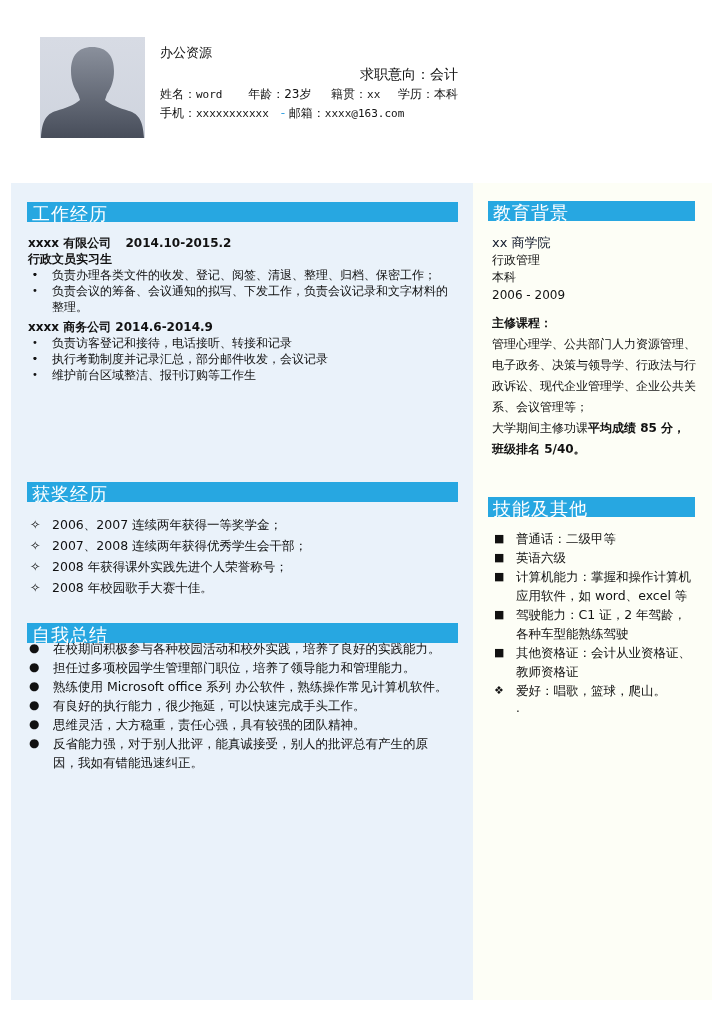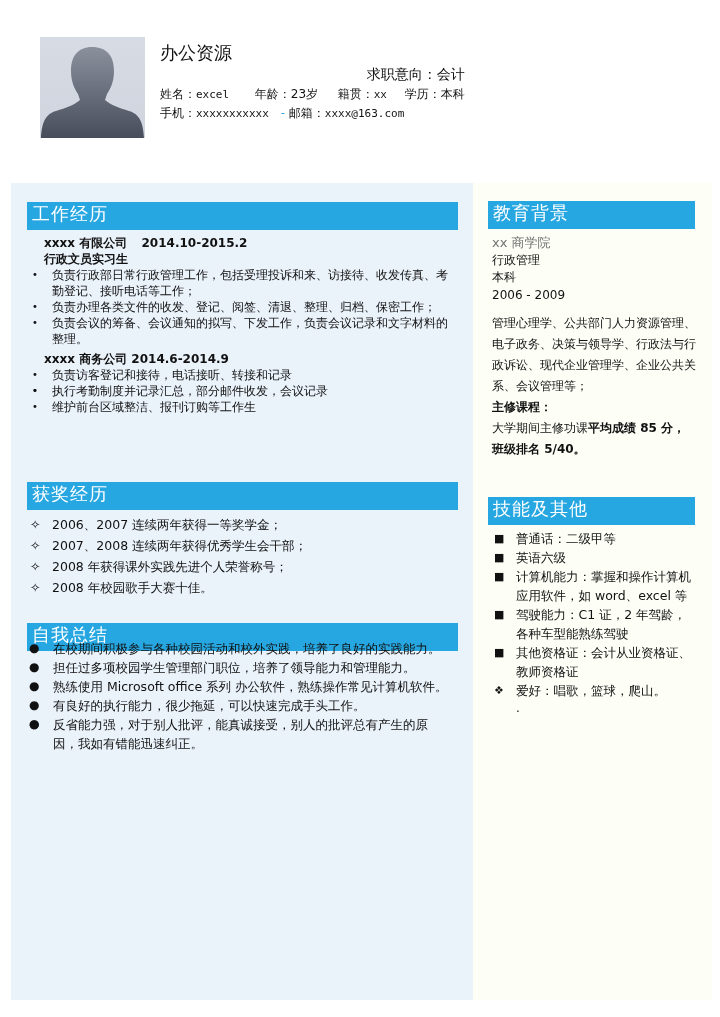--- a/index.html
+++ b/index.html
@@ -9,59 +9,59 @@
     font-family: "DejaVu Sans", "Liberation Sans", sans-serif;
     color: #111;
   }
   .photo {
     position: absolute; left: 40px; top: 37px; width: 105px; height: 101px;
     background: linear-gradient(#d7dbe4, #cfd4de);
     overflow: hidden;
   }
   .photo svg { display: block; }
   .head-info { position: absolute; left: 160px; top: 43px; font-size: 13px; }
-  .head-info .name { font-size: 18px; line-height: 20px; }
+  .head-info .name { font-size: 13px; line-height: 20px; }
   .head-info .intent { font-size: 14px; line-height: 22px; text-align: right; }
   .head-info .row { font-size: 12px; line-height: 18px; white-space: nowrap; }
   .head-info .row span { margin-right: 0; }
   .mono { font-family: "DejaVu Sans Mono", monospace; font-size: 11px; }
   .dash { color: #3aa3e3; margin: 0 8px; }
 
   .left-panel {
     position: absolute; left: 11px; top: 183px; width: 462px; height: 817px;
     background: #eaf2fa;
   }
   .right-panel {
     position: absolute; left: 473px; top: 183px; width: 239px; height: 817px;
     background: #fdfef6;
   }
   .sec-bar {
-    position: absolute; height: 28px; background: #27a7e1; color: #fff;
+    position: absolute; height: 20px; background: #27a7e1; color: #fff;
     font-size: 18px; line-height: 24px; padding-left: 5px; box-sizing: border-box;
     letter-spacing: 1px;
   }
   .lbar { left: 27px; width: 431px; }
   .rbar { left: 488px; width: 207px; }
 
   .block { position: absolute; font-size: 12px; line-height: 16px; }
-  .job-title { font-weight: bold; font-size: 12px; line-height: 16px; margin-left: 16px; }
+  .job-title { font-weight: bold; font-size: 12px; line-height: 16px; }
   ul.dots { list-style: none; margin: 0; padding: 0; }
   ul.dots li { position: relative; padding-left: 24px; line-height: 16px; }
   ul.dots li .b { position: absolute; left: 4px; top: 0; font-size: 10px; }
 
   ul.awards { list-style: none; margin: 0; padding: 0; font-size: 12.5px; }
   ul.awards li { position: relative; padding-left: 26px; line-height: 21px; }
   ul.awards li .b { position: absolute; left: 4px; top: 0; }
 
   ul.summary { list-style: none; margin: 0; padding: 0; font-size: 12.5px; }
   ul.summary li { position: relative; padding-left: 27px; line-height: 19px; }
   ul.summary li .b { position: absolute; left: 3px; top: 0; font-size: 12px; }
 
   .edu { font-size: 12px; line-height: 17.5px; }
-  .edu .school { color: #737373; font-size: 13px; }
+  .edu .school { color: #0f172a; font-size: 13px; }
   .courses { font-size: 12px; line-height: 21px; }
   .courses b { font-weight: bold; }
 
   ul.skills { list-style: none; margin: 0; padding: 0; font-size: 12.5px; }
   ul.skills li { position: relative; padding-left: 26px; line-height: 19px; }
   ul.skills li .b { position: absolute; left: 4px; top: 0; font-size: 11px; }
 </style>
 </head>
 <body>
 
@@ -74,21 +74,21 @@
       </linearGradient>
     </defs>
     <path d="M52 10c-14 0-21 9-21 24 0 10 3 17 7 23l2 6c-6 5-14 8-24 11C6 77 2 84 1 101h103c-1-17-5-24-15-27-10-3-18-6-24-11l2-6c4-6 7-13 7-23 0-15-7-24-22-24z" fill="url(#sg)"></path>
   </svg>
 </div>
 
 <div class="head-info">
   <div class="name">办公资源</div>
   <div class="intent">求职意向：会计</div>
   <div class="row">
-    <span>姓名：</span><span class="mono">excel</span>
+    <span>姓名：</span><span class="mono">word</span>
     <span style="display:inline-block;width:18px"></span>
     <span>年龄：</span><span>23岁</span>
     <span style="display:inline-block;width:12px"></span>
     <span>籍贯：</span><span class="mono">xx</span>
     <span style="display:inline-block;width:10px"></span>
     <span>学历：</span><span>本科</span>
   </div>
   <div class="row">
     <span>手机：</span><span class="mono">xxxxxxxxxxx</span>
     <span class="dash">-</span>
@@ -101,21 +101,21 @@
 
 <div class="sec-bar lbar" style="top:202px">工作经历</div>
 <div class="block" style="left:28px; top:235px; width:425px;">
   <div class="job-title">
     <span>xxxx 有限公司</span>
     <span style="display:inline-block;width:6px"></span>
     <span>2014.10-2015.2</span>
   </div>
   <div class="job-title">行政文员实习生</div>
   <ul class="dots">
-    <li><span class="b">•</span><span>负责行政部日常行政管理工作，包括受理投诉和来、访接待、收发传真、考勤登记、接听电话等工作；</span></li>
+    <li><span class="b">•</span></li>
     <li><span class="b">•</span><span>负责办理各类文件的收发、登记、阅签、清退、整理、归档、保密工作；</span></li>
     <li><span class="b">•</span><span>负责会议的筹备、会议通知的拟写、下发工作，负责会议记录和文字材料的整理。</span></li>
   </ul>
   <div class="job-title" style="margin-top:4px">
     <span>xxxx 商务公司</span>
     <span>2014.6-2014.9</span>
   </div>
   <ul class="dots">
     <li><span class="b">•</span><span>负责访客登记和接待，电话接听、转接和记录</span></li>
     <li><span class="b">•</span></li>
@@ -134,35 +134,35 @@
   </ul>
 </div>
 
 <div class="sec-bar lbar" style="top:623px">自我总结</div>
 <div class="block" style="left:26px; top:639px; width:425px;">
   <ul class="summary">
     <li><span class="b">●</span><span>在校期间积极参与各种校园活动和校外实践，培养了良好的实践能力。</span></li>
     <li><span class="b">●</span><span>担任过多项校园学生管理部门职位，培养了领导能力和管理能力。</span></li>
     <li><span class="b">●</span><span>熟练使用 Microsoft office 系列 办公软件，熟练操作常见计算机软件。</span></li>
     <li><span class="b">●</span><span>有良好的执行能力，很少拖延，可以快速完成手头工作。</span></li>
-    <li><span class="b">●</span></li>
+    <li><span class="b">●</span><span>思维灵活，大方稳重，责任心强，具有较强的团队精神。</span></li>
     <li><span class="b">●</span><span>反省能力强，对于别人批评，能真诚接受，别人的批评总有产生的原因，我如有错能迅速纠正。</span></li>
   </ul>
 </div>
 
 <div class="sec-bar rbar" style="top:201px">教育背景</div>
 <div class="block edu" style="left:492px; top:234px; width:205px;">
   <div class="school">xx 商学院</div>
   <div>行政管理</div>
   <div>本科</div>
   <div>2006 - 2009</div>
 </div>
 <div class="block courses" style="left:492px; top:313px; width:205px;">
+  <div style="font-weight:bold">主修课程：</div>
   <div>管理心理学、公共部门人力资源管理、电子政务、决策与领导学、行政法与行政诉讼、现代企业管理学、企业公共关系、会议管理等；</div>
-  <div style="font-weight:bold">主修课程：</div>
   <div><span>大学期间主修功课</span><b>平均成绩 85 分，班级排名 5/40。</b></div>
 </div>
 
 <div class="sec-bar rbar" style="top:497px">技能及其他</div>
 <div class="block" style="left:490px; top:529px; width:205px;">
   <ul class="skills">
     <li><span class="b">■</span><span>普通话：二级甲等</span></li>
     <li><span class="b">■</span><span>英语六级</span></li>
     <li><span class="b">■</span><span>计算机能力：掌握和操作计算机应用软件，如 word、excel 等</span></li>
     <li><span class="b">■</span><span>驾驶能力：C1 证，2 年驾龄，各种车型能熟练驾驶</span></li>

